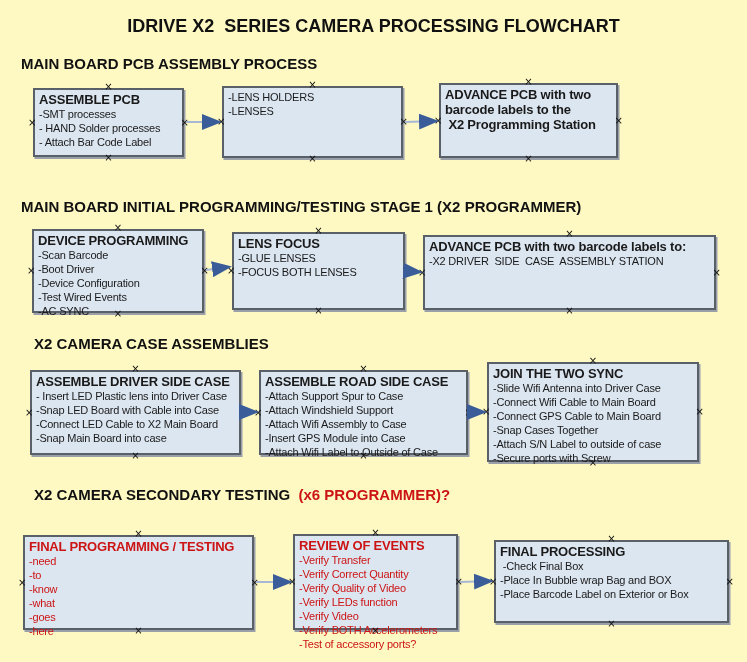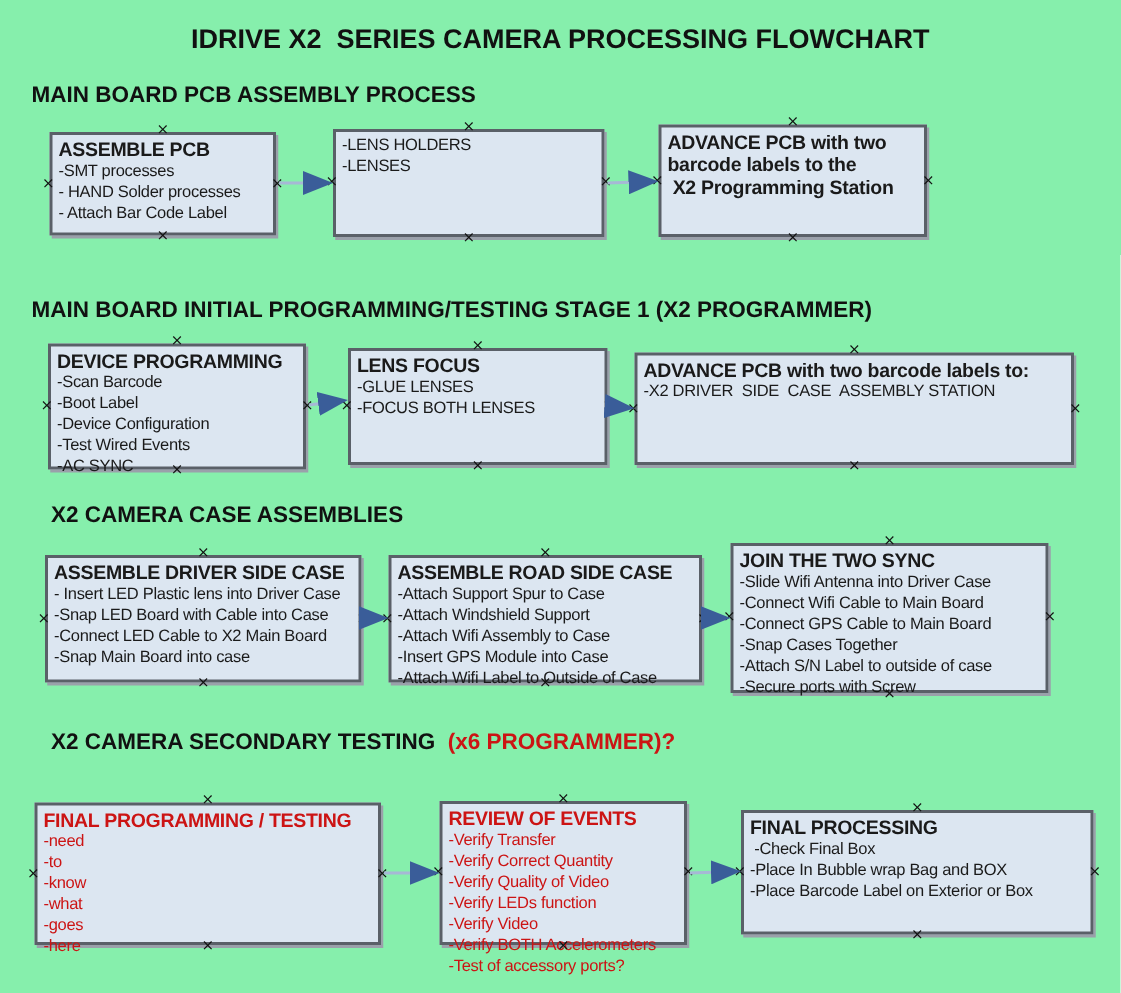--- a/index.html
+++ b/index.html
@@ -1,17 +1,17 @@
 <!DOCTYPE html>
 <html><head>
 <meta charset="utf-8">
 <style>
   html,body{margin:0;padding:0;background:#ffffff;}
   #canvas{
-    position:relative;width:747px;height:662px;background:#86efac;
+    position:relative;width:747px;height:662px;background:#fef9c3;
     font-family:"Liberation Sans","DejaVu Sans",sans-serif;color:#1a1a1a;overflow:hidden;
   }
   .title{
     position:absolute;top:16px;left:0;width:747px;text-align:center;
     font-size:18px;font-weight:bold;letter-spacing:0;white-space:pre;color:#111;
   }
   .sect{position:absolute;font-size:15px;font-weight:bold;white-space:pre;color:#111;}
   .redtxt{color:#cc1414;}
   .fbox{
     position:absolute;background:#dce6f1;border:2px solid #5a6068;
@@ -67,21 +67,21 @@
  X2 Programming Station</div>
   <span class="handle ht">×</span>
       <span class="handle hb">×</span>
       <span class="handle hl">×</span>
       <span class="handle hr">×</span>
     </div>
 
   <div class="fbox" style="left:32px;top:229px;width:172px;height:84px">
     <div class="bt">DEVICE PROGRAMMING</div>
     <div class="bi">-Scan Barcode</div>
-    <div class="bi">-Boot Label</div>
+    <div class="bi">-Boot Driver</div>
     <div class="bi">-Device Configuration</div>
     <div class="bi">-Test Wired Events</div>
     <div class="bi">-AC SYNC</div>
   <span class="handle ht">×</span>
       <span class="handle hb">×</span>
       <span class="handle hl">×</span>
       <span class="handle hr">×</span>
     </div>
   <div class="fbox" style="left:232px;top:232px;width:173px;height:78px">
     <div class="bt">LENS FOCUS</div>

